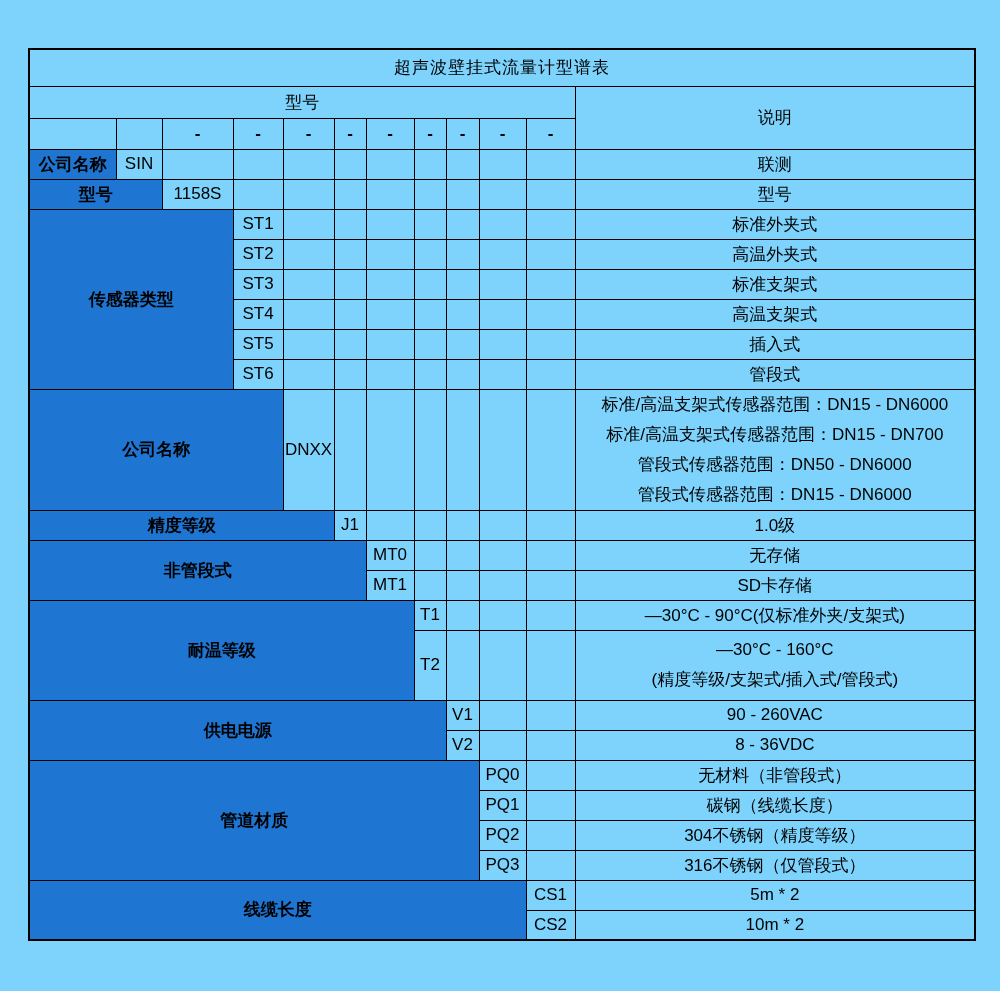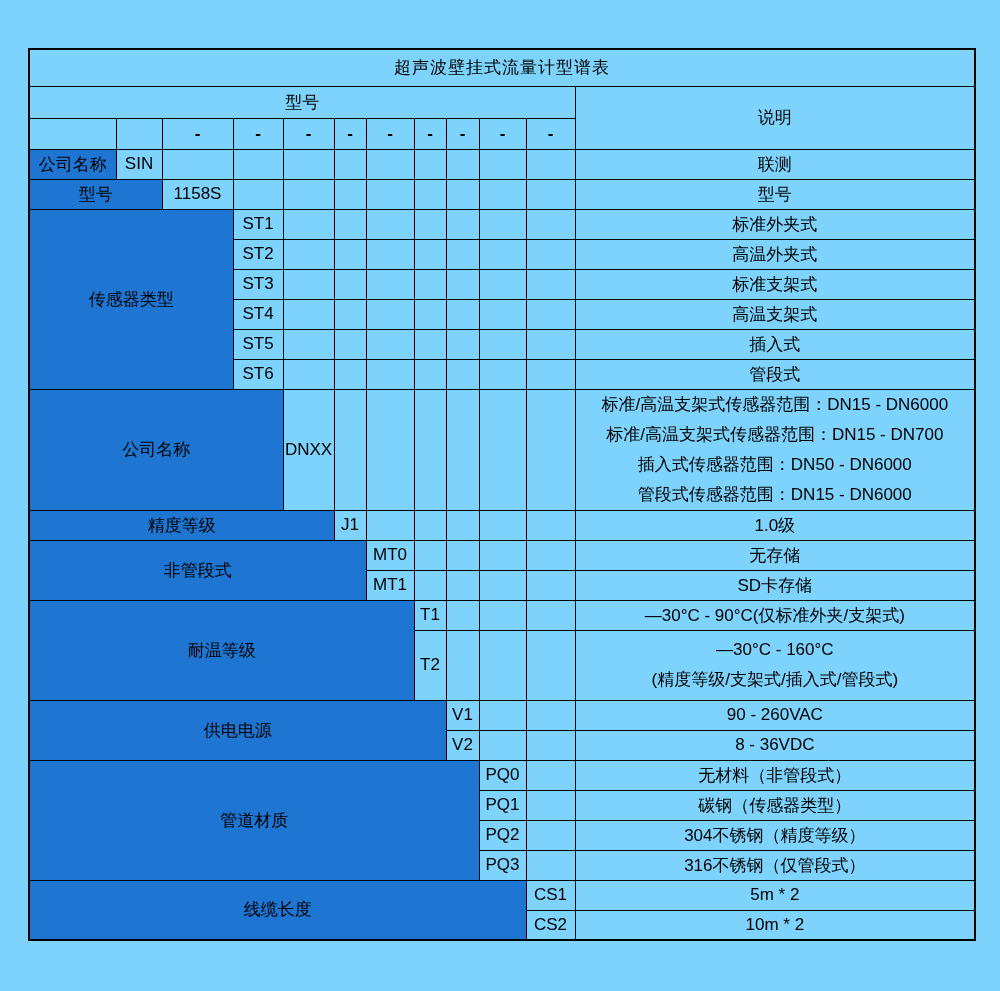--- a/index.html
+++ b/index.html
@@ -43,20 +43,21 @@
   tr.h-t2     { height: 70px; margin-left: 8px; }
   
   td.title-cell {
     font-size: 20px;
     letter-spacing: 1px;
   }
   td.blue {
     background: var(--header_blue, #1e76d2);
     color: var(--label_text, #ffffff);
     font-size: 17px;
+    font-weight: bold;
   }
   td.code {
     text-align: left;
     padding-left: 5px;
   }
   td.dash {
     font-weight: bold;
     font-size: 16px;
   }
   td.desc { font-size: 17px; }
@@ -208,21 +209,21 @@
       <td class="code">DNXX</td>
       <td></td>
           <td></td>
       <td></td>
           <td></td>
       <td></td>
           <td></td>
       <td class="desc">
         <div class="line">标准/高温支架式传感器范围：DN15 - DN6000</div>
         <div class="line">标准/高温支架式传感器范围：DN15 - DN700</div>
-        <div class="line">插入式传感器范围：DN50 - DN6000</div>
+        <div class="line">管段式传感器范围：DN50 - DN6000</div>
         <div class="line">管段式传感器范围：DN15 - DN6000</div>
       </td>
     </tr>
 
     <tr class="h-std">
       <td class="blue" colspan="5">精度等级</td>
       <td class="code">J1</td>
       <td></td>
           <td></td>
       <td></td>
@@ -284,21 +285,21 @@
 
     <tr class="h-std">
       <td class="blue" colspan="9" rowspan="4">管道材质</td>
       <td class="code">PQ0</td>
       <td></td>
       <td class="desc">无材料（非管段式）</td>
     </tr>
     <tr class="h-std">
       <td class="code">PQ1</td>
       <td></td>
-      <td class="desc">碳钢（传感器类型）</td>
+      <td class="desc">碳钢（线缆长度）</td>
     </tr>
     <tr class="h-std">
       <td class="code">PQ2</td>
       <td></td>
       <td class="desc">304不锈钢（精度等级）</td>
     </tr>
     <tr class="h-std">
       <td class="code">PQ3</td>
       <td></td>
       <td class="desc">316不锈钢（仅管段式）</td>

